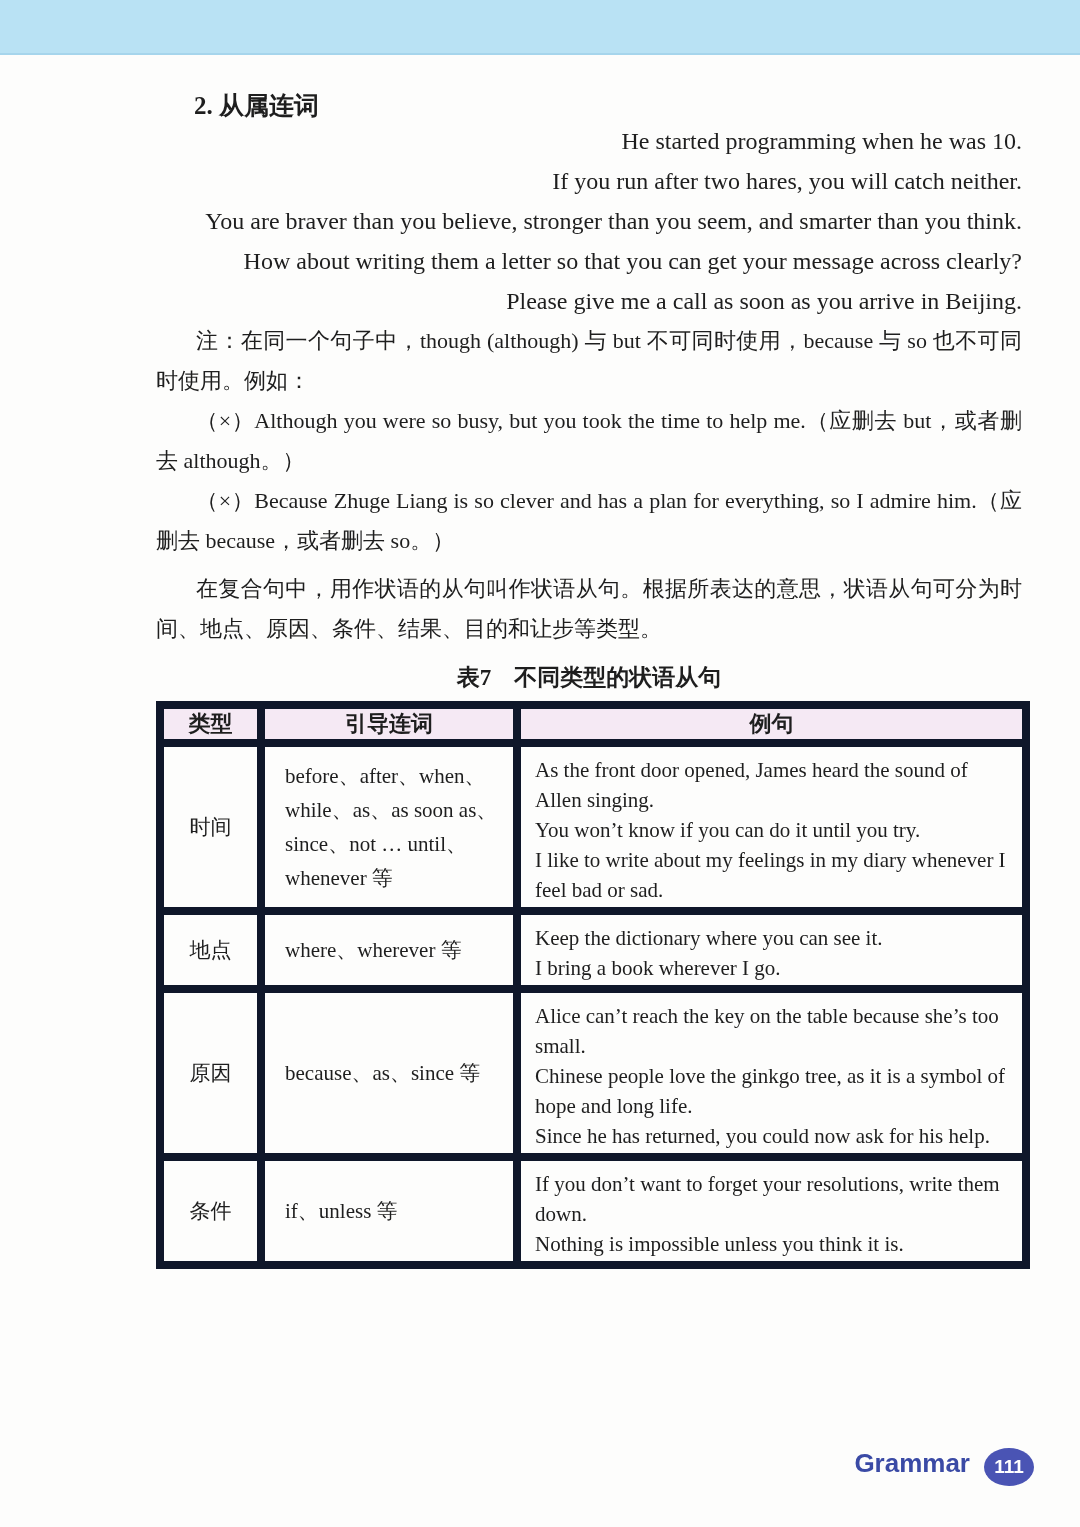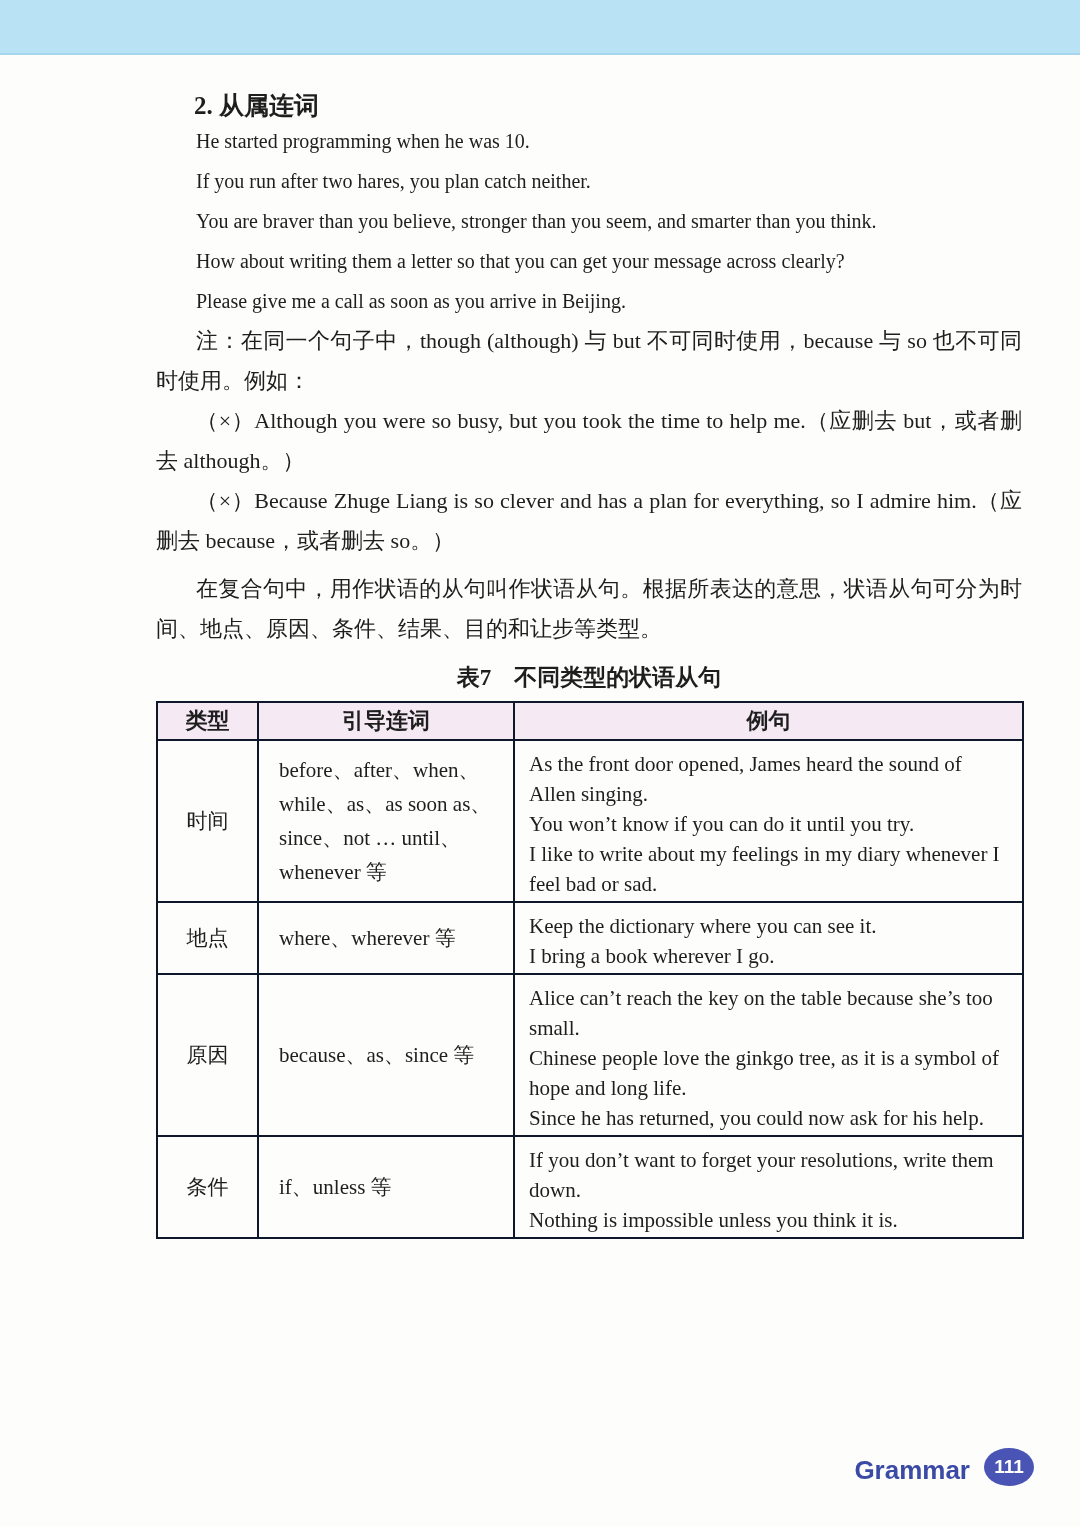--- a/index.html
+++ b/index.html
@@ -33,23 +33,24 @@
     line-height: 30px;
   }
   .para {
     font-size: 22px;
     line-height: 40px;
     text-align: justify;
     text-indent: 40px;
   }
   .para.first { margin-top: 8px; }
   .example-line {
-    font-size: 20px;
+    font-size: 24px;
     line-height: 40px;
     padding-left: 40px;
+    text-align: right;
   }
   .h-main {
     margin-top: 42px;
     font-size: 25px;
     font-weight: bold;
     line-height: 32px;
   }
   .para2 { margin-top: 8px; }
 
   .table-caption {
@@ -60,42 +61,42 @@
     line-height: 34px;
   }
 
   table.grammar {
     margin-top: 6px;
     width: 866px;
     border-collapse: collapse;
     table-layout: fixed;
   }
   table.grammar th, table.grammar td {
-    border: 2px solid #0f172a;
+    border: 8px solid #0f172a;
     font-size: 21px;
     vertical-align: middle;
   }
   table.grammar th {
     background: #f5e9f4;
     font-size: 22px;
     font-weight: bold;
     height: 38px;
     text-align: center;
   }
   td.cell-type { text-align: center; font-size: 22px; }
   td.cell-conj { padding: 8px 14px 8px 20px; line-height: 34px; font-size: 21px; }
   td.cell-ex   { padding: 8px 10px 2px 14px; }
   td.cell-ex .ex-sentence { line-height: 30px; }
 
   .footer {
     position: absolute;
     top: 1448px;
     right: 46px;
     display: flex;
-    align-items: flex-end;
+    align-items: flex-start;
   }
   .footer-label {
     font-family: "Liberation Sans", sans-serif;
     font-weight: bold;
     font-size: 26px;
     color: #3a4aa5;
   }
   .page-badge {
     margin-left: 14px;
     width: 50px; height: 38px;
@@ -114,21 +115,21 @@
 <div class="page">
 
   <div class="top-band"></div>
 
   <div class="content">
 
     <div class="h-sub">2. 从属连词</div>
 
 
     <div class="example-line">He started programming when he was 10.</div>
-    <div class="example-line">If you run after two hares, you plan catch neither.</div>
+    <div class="example-line">If you run after two hares, you will catch neither.</div>
     <div class="example-line">You are braver than you believe, stronger than you seem, and smarter than you think.</div>
     <div class="example-line">How about writing them a letter so that you can get your message across clearly?</div>
     <div class="example-line">Please give me a call as soon as you arrive in Beijing.</div>
 
     <p class="para">注：在同一个句子中，though (although) 与 but 不可同时使用，because 与 so 也不可同时使用。例如：</p>
 
     <p class="para">（×）Although you were so busy, but you took the time to help me.（应删去 but，或者删去 although。）</p>
     <p class="para">（×）Because Zhuge Liang is so clever and has a plan for everything, so I admire him.（应删去 because，或者删去 so。）</p>
 
 

